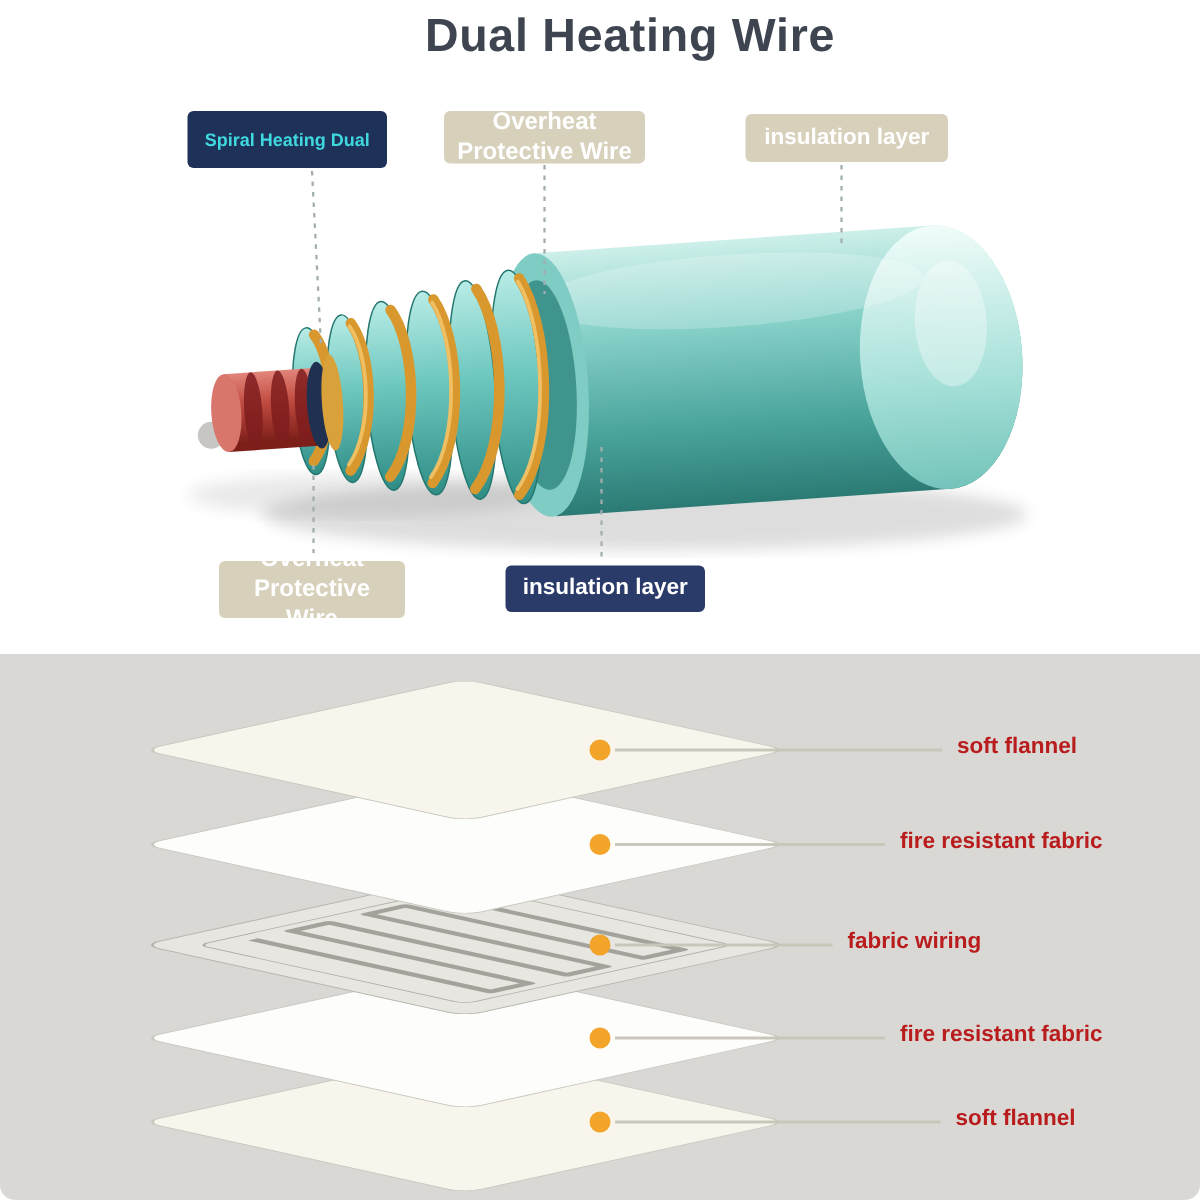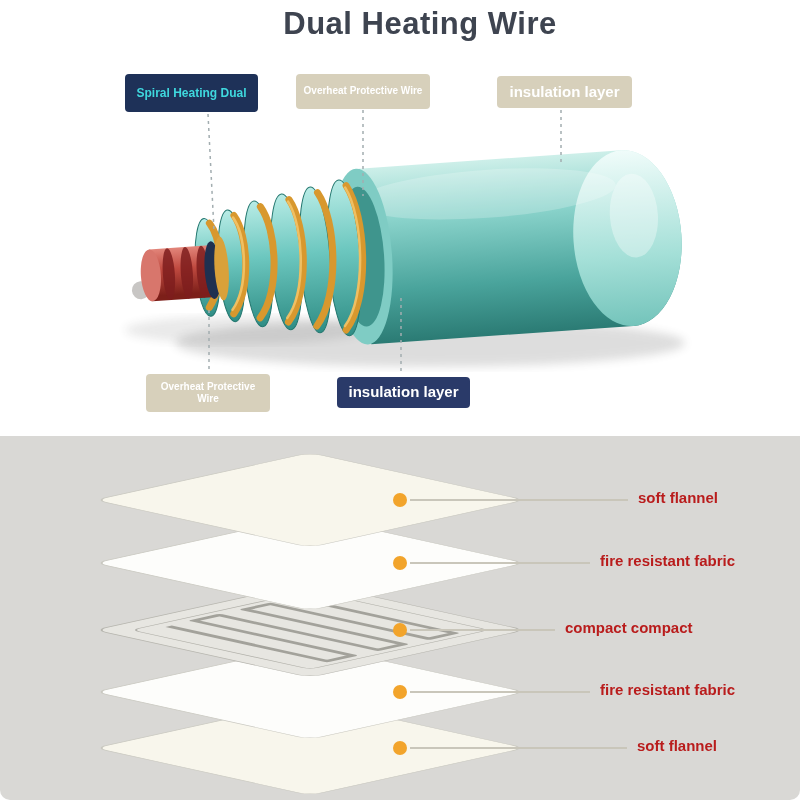--- a/index.html
+++ b/index.html
@@ -3,21 +3,21 @@
 <meta charset="utf-8">
 <style>
   html,body { margin:0; padding:0; background:#ffffff; }
   .stage { position:relative; width:800px; height:800px; background:#ffffff; overflow:hidden;
            font-family:"Liberation Sans", sans-serif; }
   .title { position:absolute; top:6px; left:0; width:100%; text-align:center;
            font-size:31px; font-weight:bold; color:#3e4450; letter-spacing:.5px;padding-left:20px; }
   .pill { position:absolute; display:flex; align-items:center; justify-content:center;
           text-align:center; font-weight:bold; border-radius:4px; line-height:1.25; padding:2px 6px;
           box-sizing:border-box; }
-  .pill.beige  { background:#d7d0bb; color:#ffffff; font-size:10px; }
+  .pill.beige  { background:#d7d0bb; color:#ffffff; font-size:16px; }
   .pill.beige.big { font-size:15px; }
   .pill.navy   { background:#1e3158; color:#3fd8de; font-size:12px; }
   .pill.navy2  { background:#2a3a69; color:#ffffff; font-size:15px; }
   .bottom-panel { position:absolute; left:0; top:436px; width:800px; height:364px;
                   background:#d9d8d5; border-radius:0 0 10px 10px; }
   .layer-label { position:absolute; font-size:15px; font-weight:bold; color:#b91c1c; white-space:nowrap; }
   svg { position:absolute; left:0; }
 </style>
 </head>
 <body>
@@ -158,17 +158,17 @@
       <circle cx="400" cy="64" r="7"></circle>
       <circle cx="400" cy="127" r="7"></circle>
       <circle cx="400" cy="194" r="7"></circle>
       <circle cx="400" cy="256" r="7"></circle>
       <circle cx="400" cy="312" r="7"></circle>
     </g>
   </svg>
 
   <div class="layer-label" style="left:638px; top:489px;">soft flannel</div>
   <div class="layer-label" style="left:600px; top:552px;">fire resistant fabric</div>
-  <div class="layer-label" style="left:565px; top:619px;">compact compact</div>
+  <div class="layer-label" style="left:565px; top:619px;">fabric wiring</div>
   <div class="layer-label" style="left:600px; top:681px;">fire resistant fabric</div>
   <div class="layer-label" style="left:637px; top:737px;">soft flannel</div>
 
 </div>
 
 </body></html>

